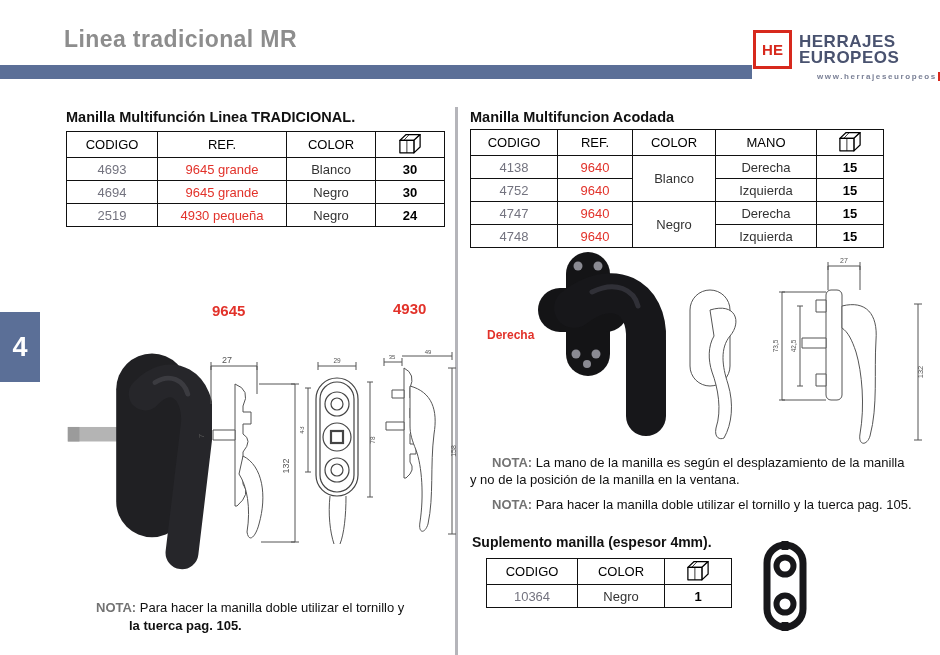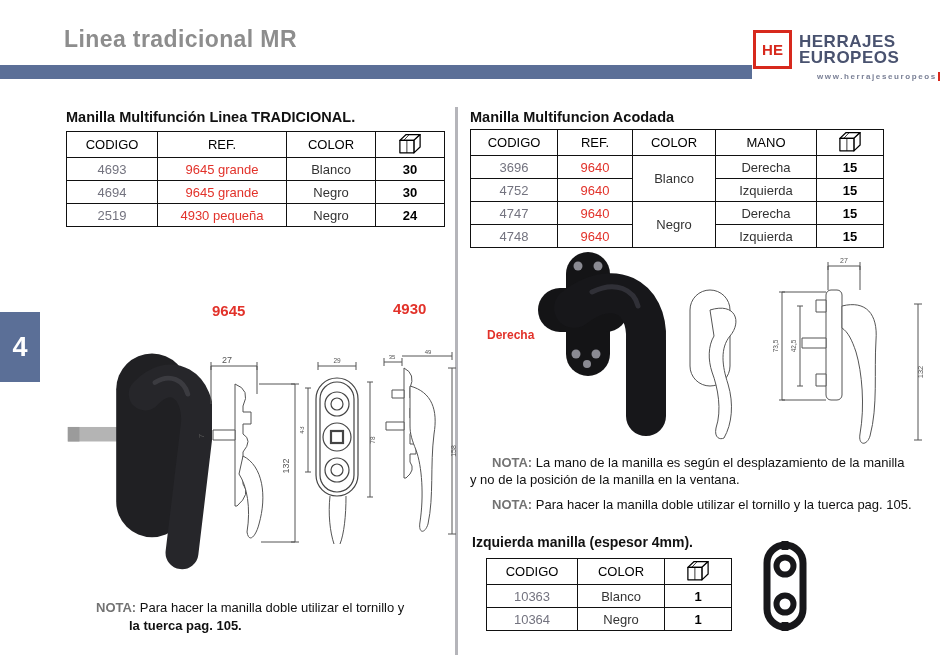--- a/index.html
+++ b/index.html
@@ -210,21 +210,21 @@
           <polygon points="2,9.5 10,2 28,2 20,9.5"></polygon>
           <polygon points="20,9.5 28,2 28,18 20,25.5"></polygon>
           <rect x="2" y="9.5" width="18" height="16"></rect>
         </g>
         <line x1="7" y1="9.5" x2="14" y2="2" stroke="#000" stroke-width="1"></line>
         <line x1="11" y1="9.5" x2="11" y2="25.5" stroke="#000" stroke-width="1"></line>
       </svg>
     </th>
   </tr>
   <tr>
-    <td class="codigo">3696</td>
+    <td class="codigo">4138</td>
     <td class="ref">9640</td>
     <td class="colorv" rowspan="2">Blanco</td>
     <td class="colorv">Derecha</td>
     <td class="qty">15</td>
   </tr>
   <tr>
     <td class="codigo">4752</td>
     <td class="ref">9640</td>
     <td class="colorv">Izquierda</td>
     <td class="qty">15</td>
@@ -301,45 +301,40 @@
 <div class="abs nota" style="left:470px;top:454px;width:450px;line-height:17px;">
   <b>NOTA:</b>
   <span>La mano de la manilla es según el desplazamiento de la manilla</span>
   <div>y no de la posición de la manilla en la ventana.</div>
 </div>
 <div class="abs nota" style="left:470px;top:497px;width:465px;">
   <b>NOTA:</b>
   <span>Para hacer la manilla doble utilizar el tornillo y la tuerca pag. 105.</span>
 </div>
 
-<div class="abs sec-title" style="left:472px;top:534px;font-size:14px;">Izquierda manilla (espesor 4mm).</div>
+<div class="abs sec-title" style="left:472px;top:534px;font-size:14px;">Suplemento manilla (espesor 4mm).</div>
 
 <table class="cat abs" style="left:486px;top:558px;">
   <tbody>
       <tr>
     <th style="width:58px;">CODIGO</th>
     <th style="width:54px;">COLOR</th>
     <th style="width:34px;">
       <svg width="24" height="21" viewBox="0 0 30 27">
         <g fill="#fff" stroke="#000" stroke-width="1.6" stroke-linejoin="round">
           <polygon points="2,9.5 10,2 28,2 20,9.5"></polygon>
           <polygon points="20,9.5 28,2 28,18 20,25.5"></polygon>
           <rect x="2" y="9.5" width="18" height="16"></rect>
         </g>
         <line x1="7" y1="9.5" x2="14" y2="2" stroke="#000" stroke-width="1"></line>
         <line x1="11" y1="9.5" x2="11" y2="25.5" stroke="#000" stroke-width="1"></line>
       </svg>
     </th>
   </tr>
   <tr>
-    <td class="codigo">10363</td>
-    <td class="colorv">Blanco</td>
-    <td class="qty">1</td>
-  </tr>
-  <tr>
     <td class="codigo">10364</td>
     <td class="colorv">Negro</td>
     <td class="qty">1</td>
   </tr>
 </tbody>
   </table>
 
 <svg class="abs" style="left:760px;top:540px;" width="50" height="92" viewBox="0 0 50 92">
   <rect x="7" y="5" width="36" height="82" rx="18" fill="none" stroke="#17171a" stroke-width="7"></rect>
   <rect x="21.5" y="1" width="7" height="9" fill="#17171a"></rect>

